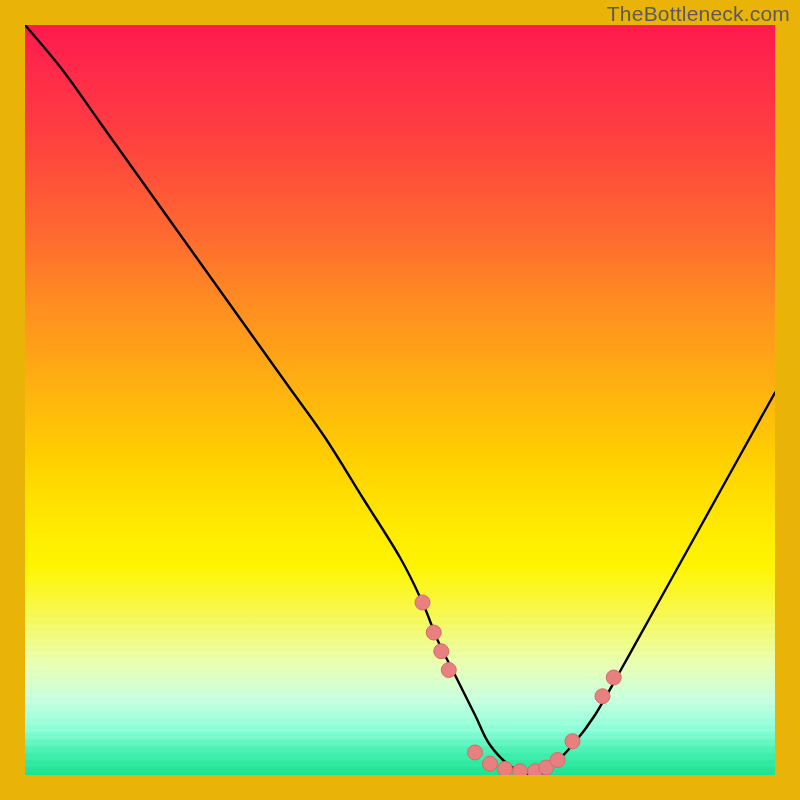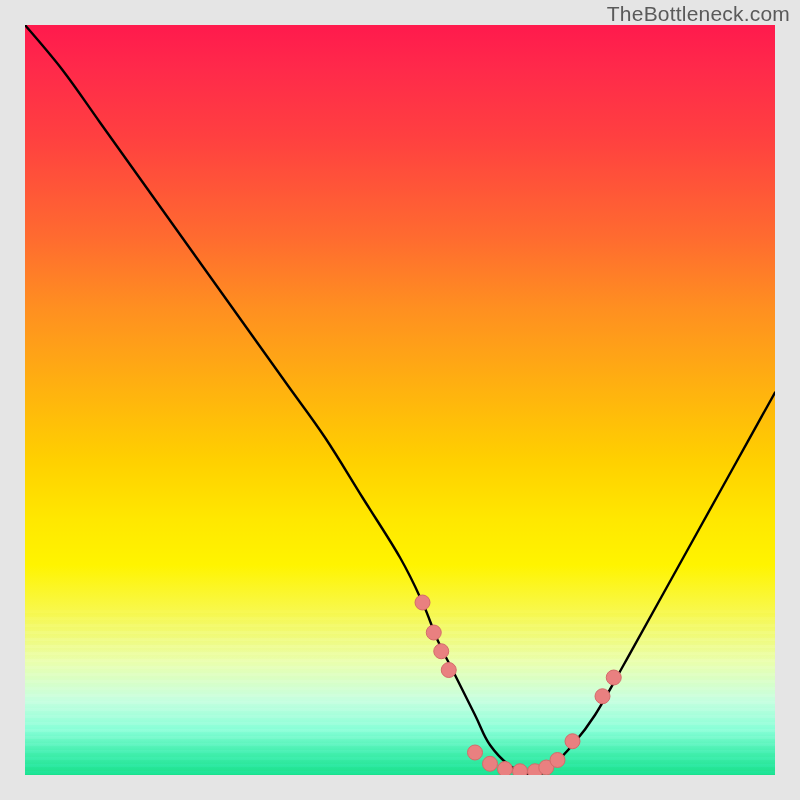--- a/index.html
+++ b/index.html
@@ -10,21 +10,21 @@
     overflow: hidden;
     background: #000;
     font-family: Arial, Helvetica, sans-serif;
   }
   .frame {
     position: absolute;
     left: 0;
     top: 0;
     width: 800px;
     height: 800px;
-    background: #e5e5e5;
+    background: #eab308;
   }
   .plot {
     position: absolute;
     left: 25px;
     top: 25px;
     width: 750px;
     height: 750px;
     overflow: hidden;
   }
   .gradient {

